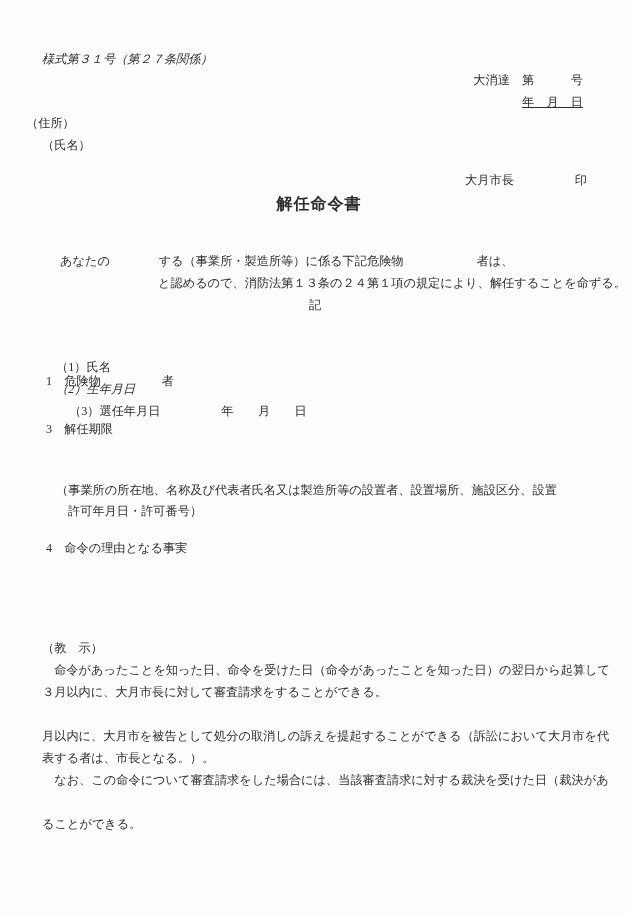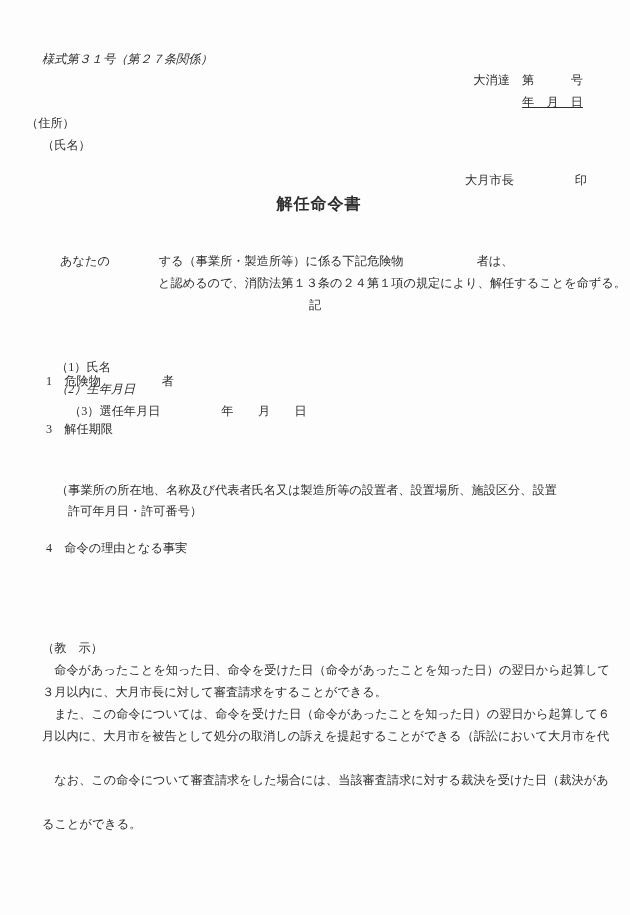--- a/index.html
+++ b/index.html
@@ -86,23 +86,23 @@
   <div class="ln" style="left:68px; top:503px;">許可年月日・許可番号）</div>
 
   <div class="ln" style="left:46px; top:540px;">4　命令の理由となる事実</div>
 
   <div class="ln" style="left:42px; top:640px;">（教　示）</div>
 
   <div class="ln" style="left:42px; top:662px;">　命令があったことを知った日、命令を受けた日（命令があったことを知った日）の翌日から起算して</div>
 
   <div class="ln" style="left:42px; top:684px;">３月以内に、大月市長に対して審査請求をすることができる。</div>
 
-  <div class="ln" style="left:42px; top:706px;">　また、この命令については、命令を受けた日（命令があったことを知った日）の翌日から起算して６</div>
 
   <div class="ln" style="left:42px; top:728px;">月以内に、大月市を被告として処分の取消しの訴えを提起することができる（訴訟において大月市を代</div>
 
+  <div class="ln" style="left:42px; top:750px;">表する者は、市長となる。）。</div>
 
   <div class="ln" style="left:42px; top:772px;">　なお、この命令について審査請求をした場合には、当該審査請求に対する裁決を受けた日（裁決があ</div>
 
 
   <div class="ln" style="left:42px; top:816px;">ることができる。</div>
 
 </div>
 
 </body></html>

